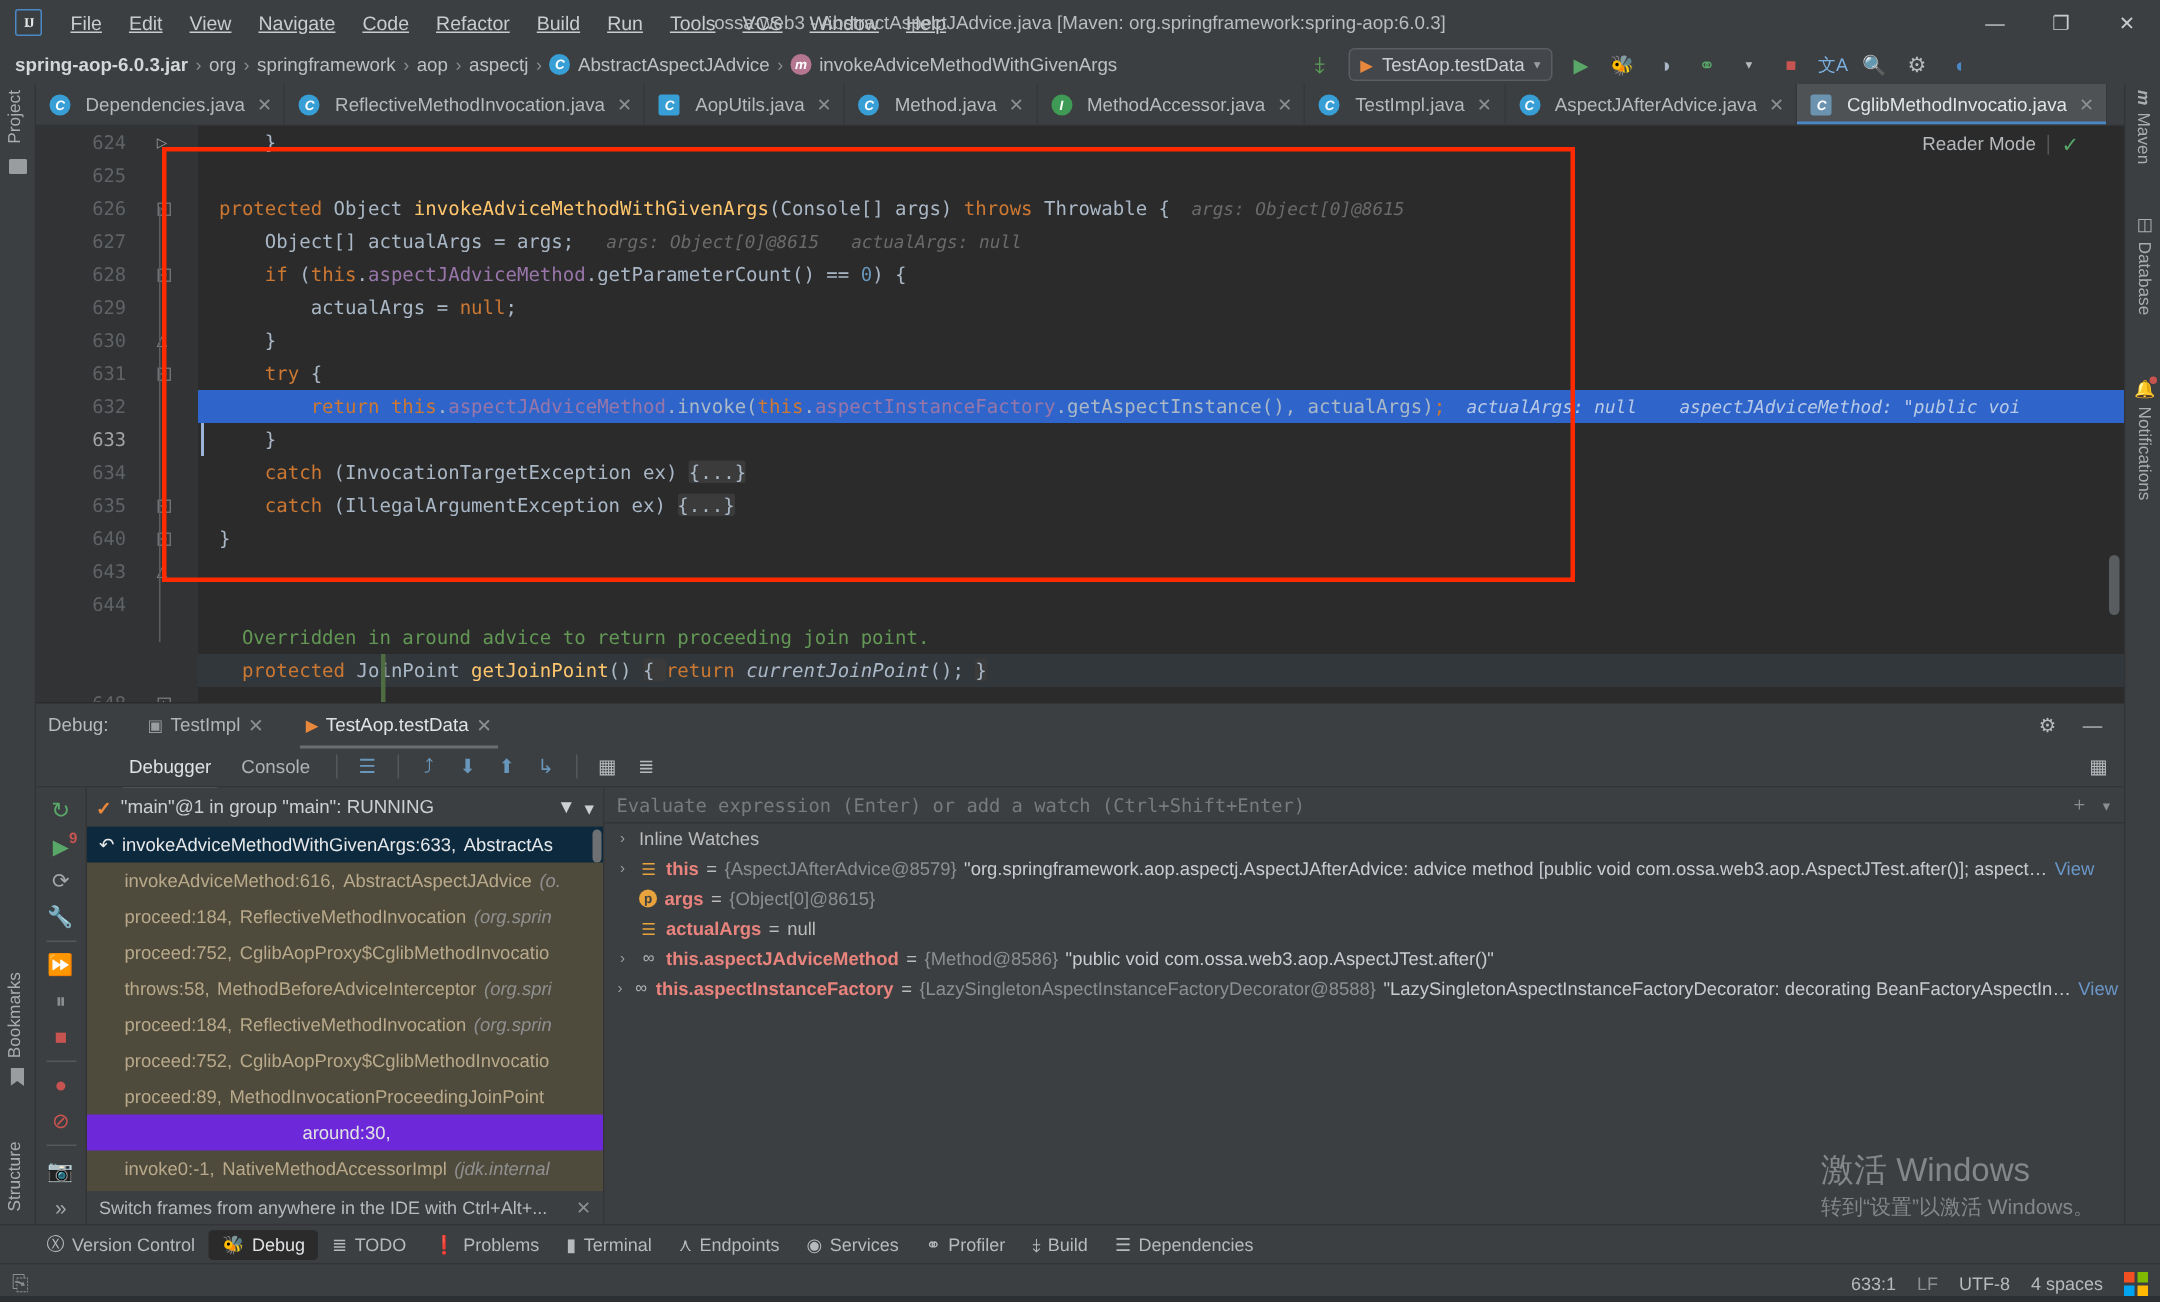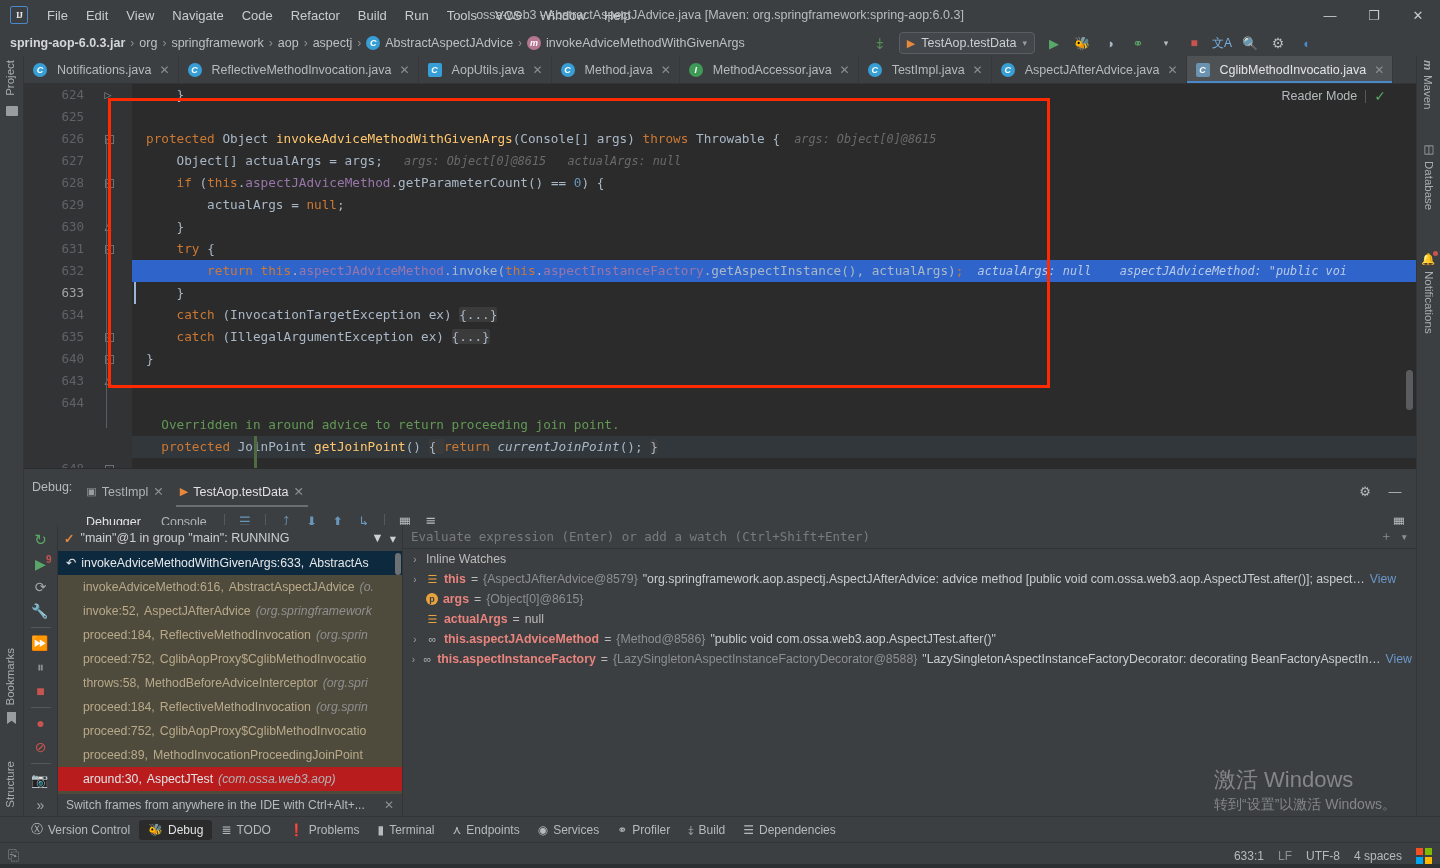--- a/index.html
+++ b/index.html
@@ -22,21 +22,21 @@
     border:1.5px solid #4a88c7; border-radius:2px;
     display:flex; align-items:center; justify-content:center;
     font-size:9px; color:#e8e8e8; font-family:"Liberation Serif",serif; font-weight:bold;
     letter-spacing:-1px;
   }
   .menu { display:flex; align-items:center; gap:0px; }
   .menu-item {
     padding:4px 9px; font-size:13px; color:#c9ccce; cursor:default;
     white-space:nowrap;
   }
-  .menu-item span.u { }
+  .menu-item span.u { text-decoration: underline; }
   .win-title {
     position:absolute; left:0; right:0; text-align:center;
     font-size:12.5px; color:#b9bdc0; pointer-events:none;
   }
   .win-ctrls { margin-left:auto; display:flex; align-items:center; height:30px; }
   .win-btn {
     width:44px; height:30px; display:flex; align-items:center; justify-content:center;
     font-size:13px; color:#c8cbce;
   }
 
@@ -162,23 +162,22 @@
     position:absolute; right:3px; width:7px; background:#5a5d5f; border-radius:4px;
   }
   .doc-bar { position:absolute; left:122px; width:3px; background:#4e6b41; }
 
   
   .debug-wrap {
     position:absolute; left:24px; top:468px; right:24px; bottom:52px;
     background:#3c3f41; border-top:1px solid #2b2b2b;
   }
   .debug-head {
-    height:28px; display:flex; align-items:flex-start; gap:0; padding-left:4px;
+    height:28px; display:flex; align-items:center; gap:12px; padding-left:4px;
     font-size:12.5px;
-    margin-top:11px;
   }
   .debug-label { color:#b6babd; padding:0 6px 0 4px; }
   .dtab {
     display:flex; align-items:center; gap:5px; padding:4px 8px;
     color:#b0b4b7; font-size:12.5px; position:relative;
   }
   .dtab.active { color:#e0e2e4; }
   .dtab.active::after {
     content:""; position:absolute; left:4px; right:4px; bottom:-4px; height:2px; background:#6b6e70;
   }
@@ -215,21 +214,21 @@
   .thread-row {
     height:26px; display:flex; align-items:center; gap:6px; padding:0 6px;
     font-size:12.5px; color:#cdd0d3;
   }
   .frames-list { position:absolute; top:26px; left:0; right:0; bottom:22px; background:#4e4b3d; }
   .frame {
     height:24px; display:flex; align-items:center; gap:5px; padding:0 6px 0 8px;
     font-size:12.3px; color:#b9a98a; white-space:nowrap; overflow:hidden;
   }
   .frame.sel { background:#0d293e; color:#e6e8ea; }
-  .frame.own { background:#b91c1c; color:#e0e2e4; }
+  .frame.own { background:#6d28d9; color:#e0e2e4;flex-direction:column; }
   .frame .pkg { color:#8f8f8f; font-style:italic; }
   .frame.own .pkg { color:#b0b4b7; font-style:italic; }
   .hint-bar {
     position:absolute; left:0; right:0; bottom:0; height:22px;
     display:flex; align-items:center; gap:6px; padding:0 8px;
     font-size:12px; color:#b6babd; background:#3c3f41;
   }
   .frames-scroll {
     position:absolute; right:1px; top:30px; width:6px; height:60px;
     background:#6e7174; border-radius:3px;
@@ -393,21 +392,21 @@
       <span style="position:relative;">🔔<i style="position:absolute;top:-1px;right:-2px;width:5px;height:5px;background:#c75450;border-radius:50%;display:block;"></i></span>
       <span>Notifications</span>
     </div>
   </div>
 
   <div class="editor-wrap">
 
     <div class="tabs">
       <div class="tab">
         <span class="badge-c">C</span>
-        <span>Notifications.java</span>
+        <span>Dependencies.java</span>
         <span class="x">✕</span>
       </div>
       <div class="tab">
         <span class="badge-c">C</span>
         <span>ReflectiveMethodInvocation.java</span>
         <span class="x">✕</span>
       </div>
       <div class="tab">
         <span class="badge-c" style="border-radius:2px;">C</span>
         <span>AopUtils.java</span>
@@ -613,26 +612,20 @@
             <span>AbstractAs</span>
           </div>
           <div class="frame">
             <span style="width:12px"></span>
             <span>invokeAdviceMethod:616,</span>
             <span>AbstractAspectJAdvice</span>
             <span class="pkg">(o.</span>
           </div>
           <div class="frame">
             <span style="width:12px"></span>
-            <span>invoke:52,</span>
-            <span>AspectJAfterAdvice</span>
-            <span class="pkg">(org.springframework</span>
-          </div>
-          <div class="frame">
-            <span style="width:12px"></span>
             <span>proceed:184,</span>
             <span>ReflectiveMethodInvocation</span>
             <span class="pkg">(org.sprin</span>
           </div>
           <div class="frame">
             <span style="width:12px"></span>
             <span>proceed:752,</span>
             <span>CglibAopProxy$CglibMethodInvocatio</span>
           </div>
           <div class="frame">

